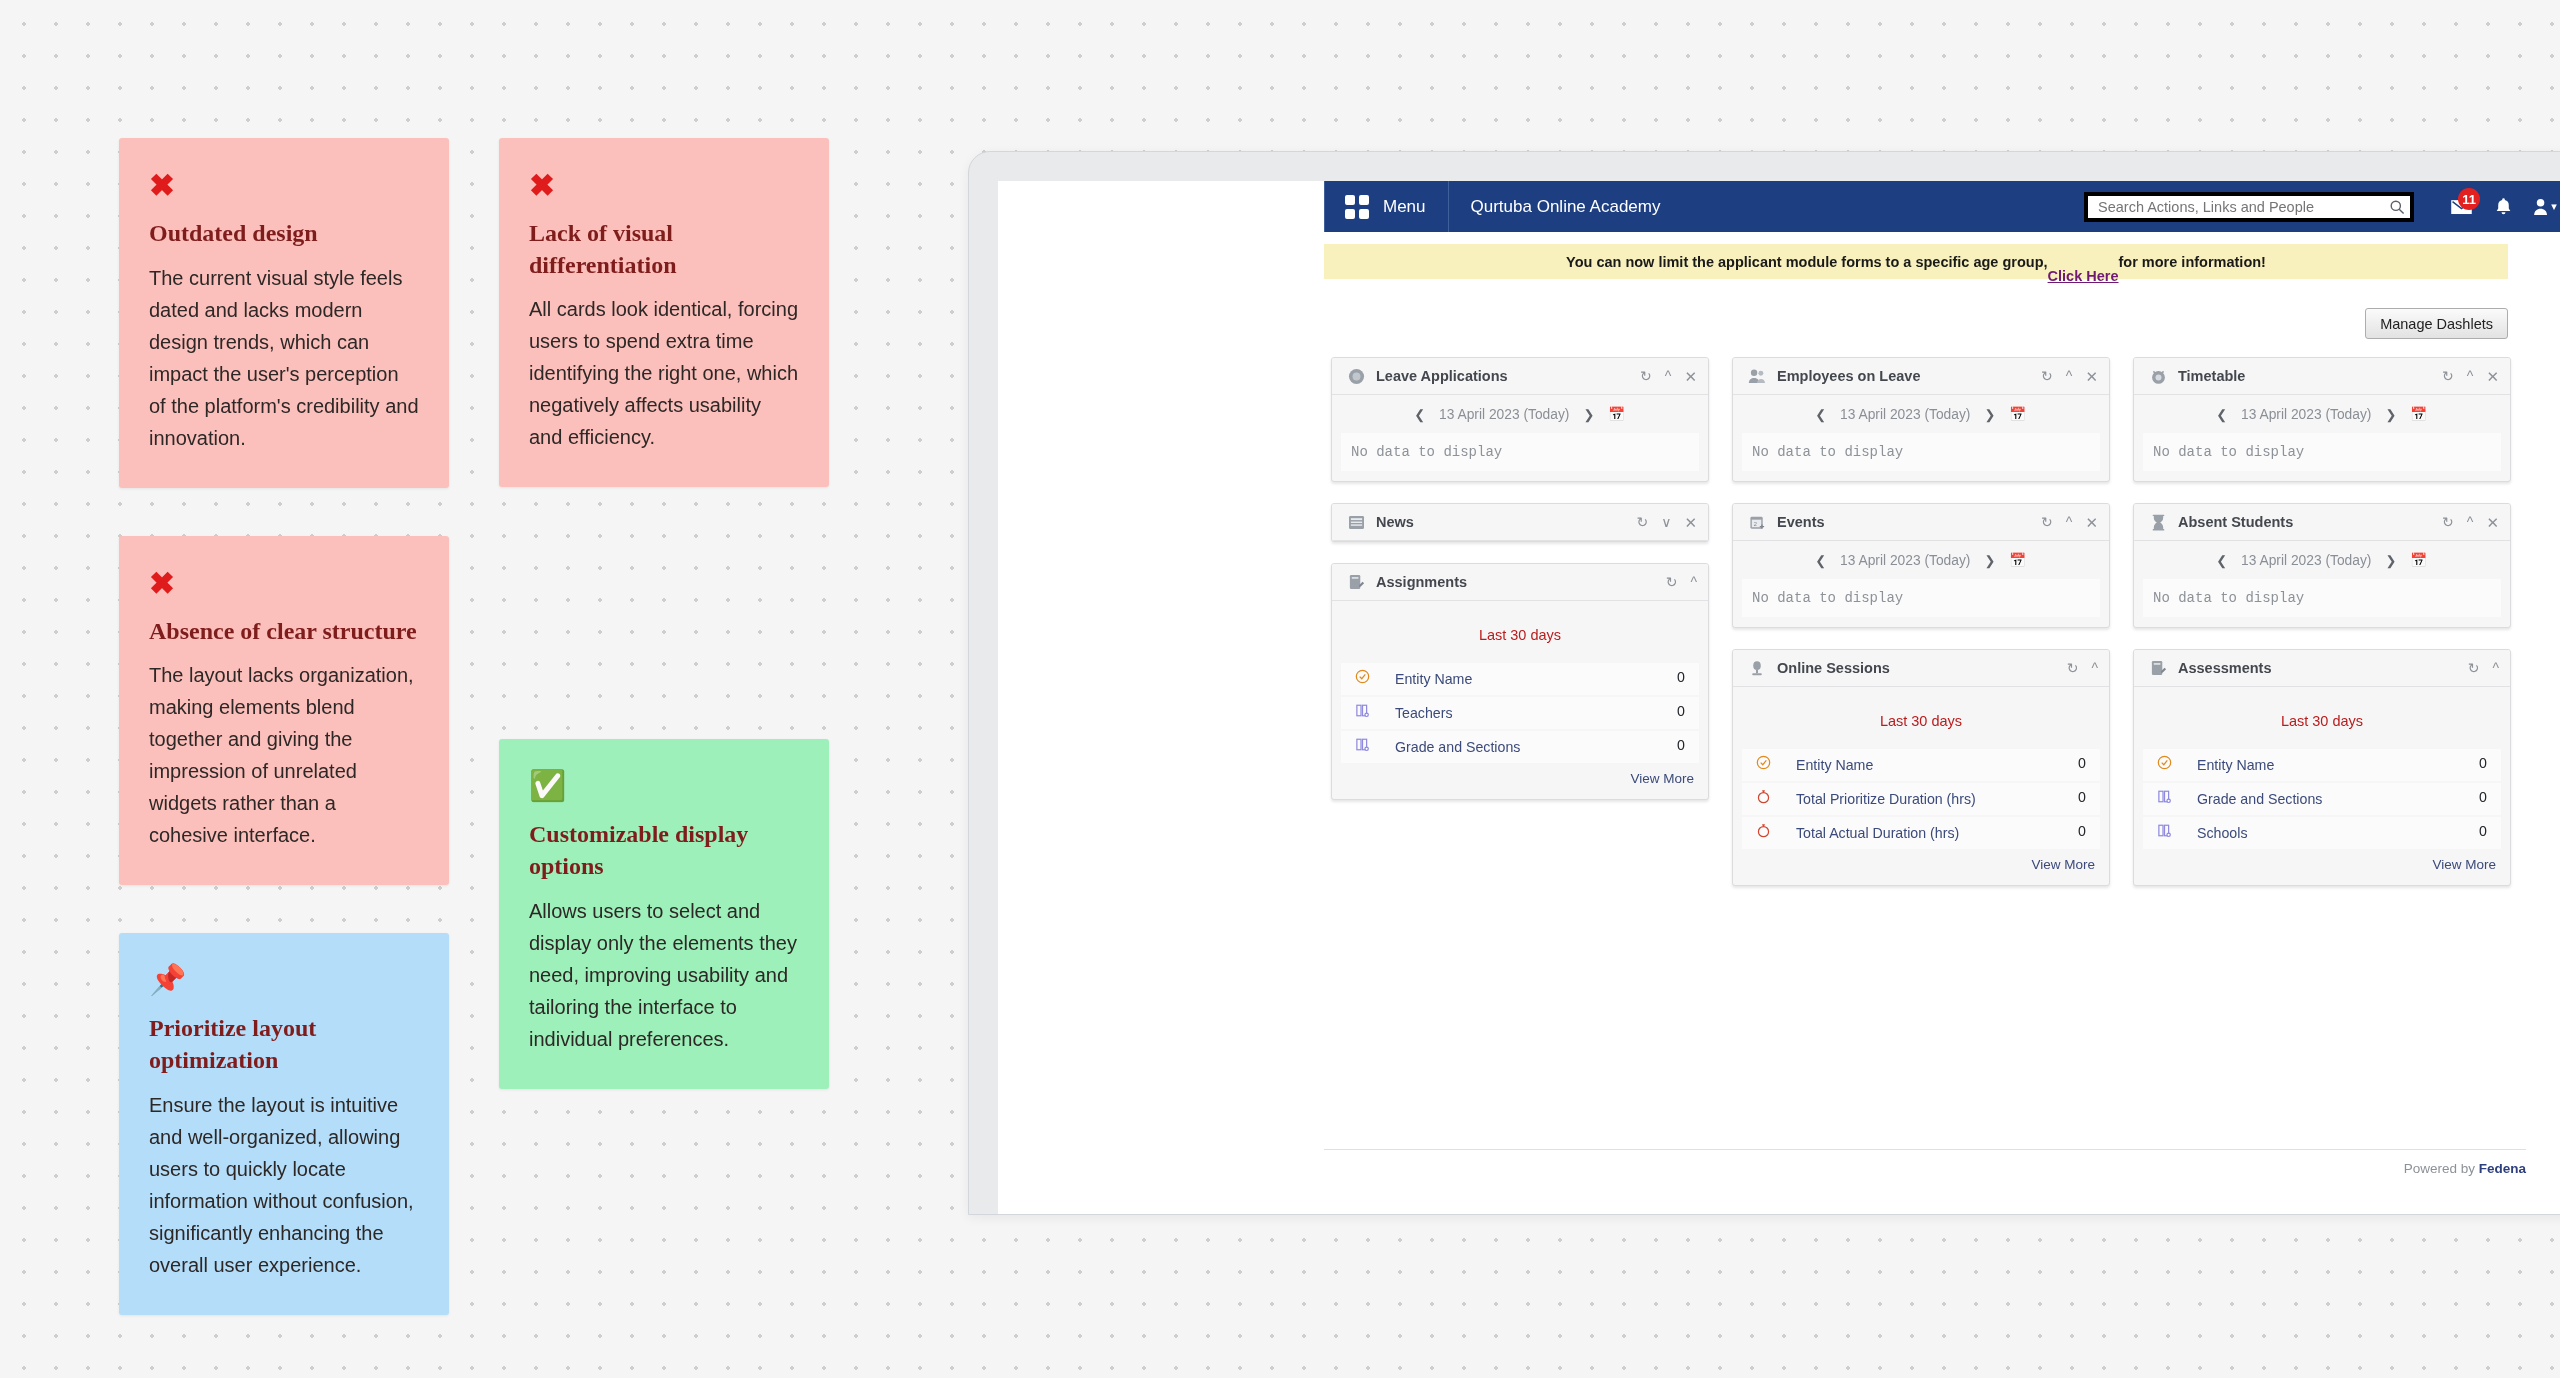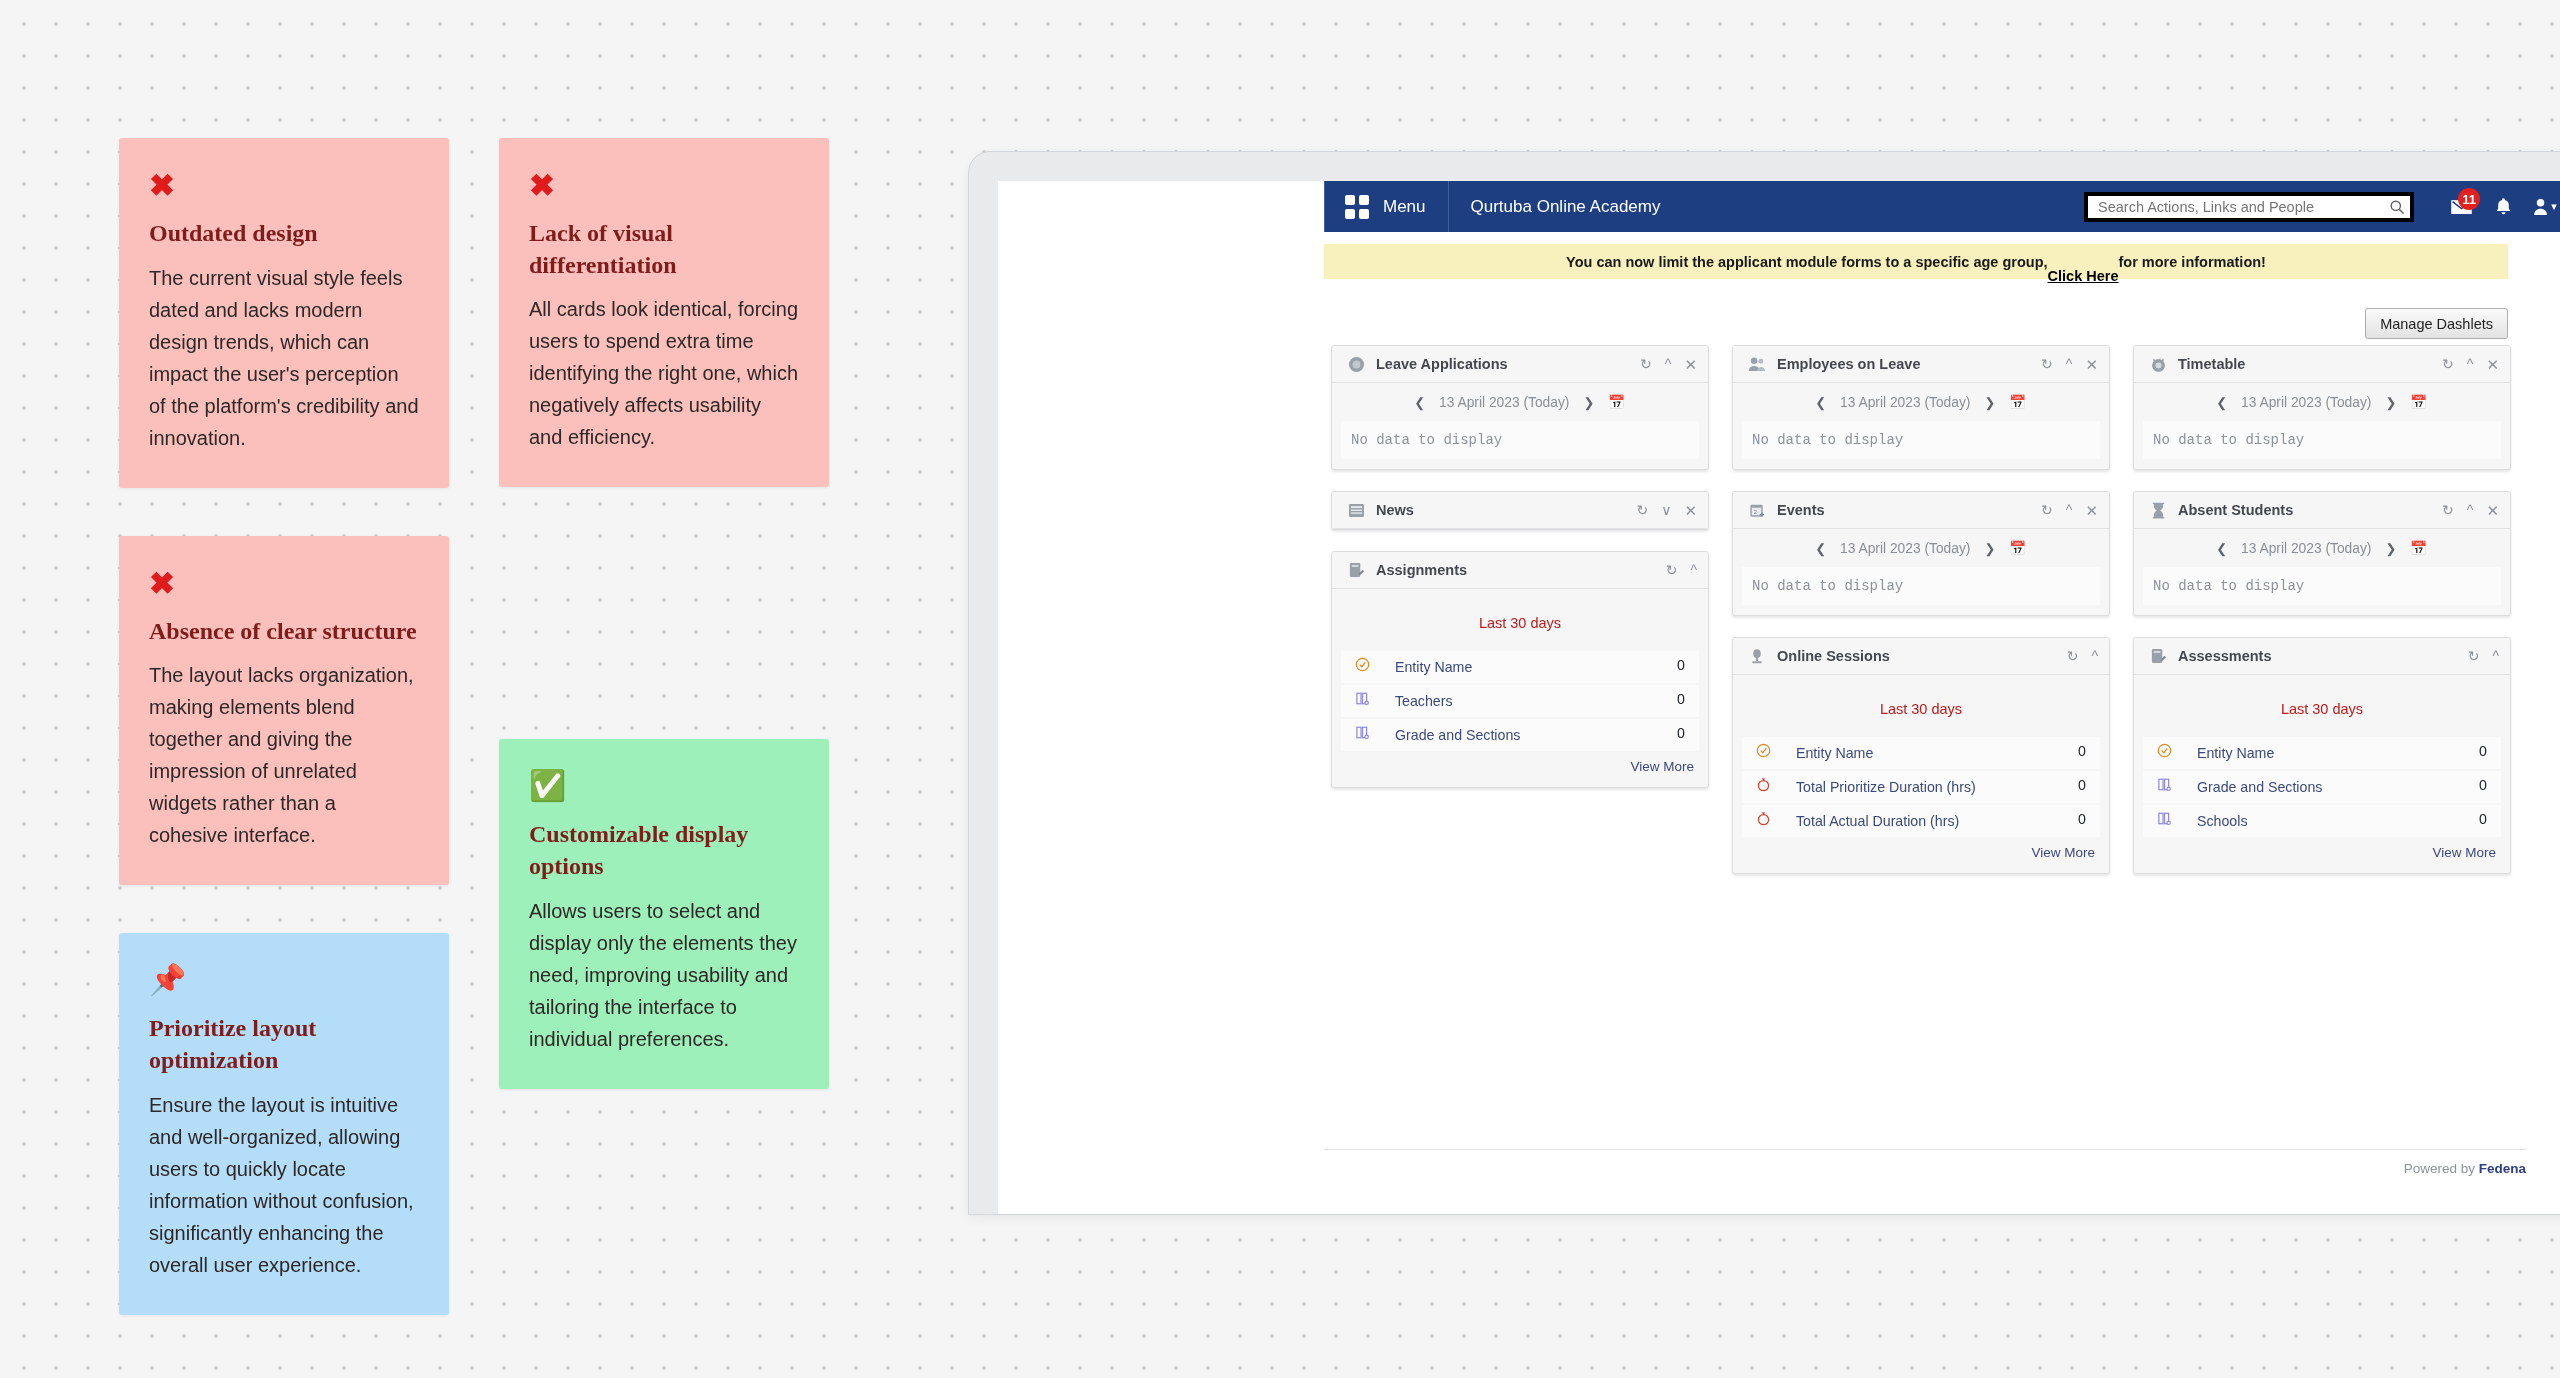--- a/index.html
+++ b/index.html
@@ -148,41 +148,41 @@
 
   
   #banner {
     position: absolute;
     left: 326px; top: 63px;
     width: 1184px; height: 35px;
     background: #f8f1bd;
     display: flex; align-items: center; justify-content: center;
     font-size: 14.5px; font-weight: bold; color: #1a1a1a;
   }
-  #banner a { color: #000000; text-decoration: underline; margin-top: 29px; }
+  #banner a { color: #701a75; text-decoration: underline; margin-top: 29px; }
 
   #manage-dashlets {
     position: absolute;
     right: 76px; top: 127px;
     height: 31px;
     padding: 0 14px;
     font-family: "Liberation Sans", sans-serif;
     font-size: 14.5px;
     color: #222;
     background: linear-gradient(#fbfbfb, #e2e2e2);
     border: 1px solid #adadad;
     border-radius: 3px;
     display: flex; align-items: center;
     cursor: pointer;
   }
 
   
   #dashlet-grid {
     position: absolute;
-    left: 333px; top: 164px;
+    left: 333px; top: 176px;
     width: 1180px;
     display: flex;
     gap: 23px;
   }
   .dash-col { width: 378px; display: flex; flex-direction: column; }
 
   .dashlet {
     background: #f6f6f7;
     border: 1px solid #dcdcde;
     border-radius: 3px;

